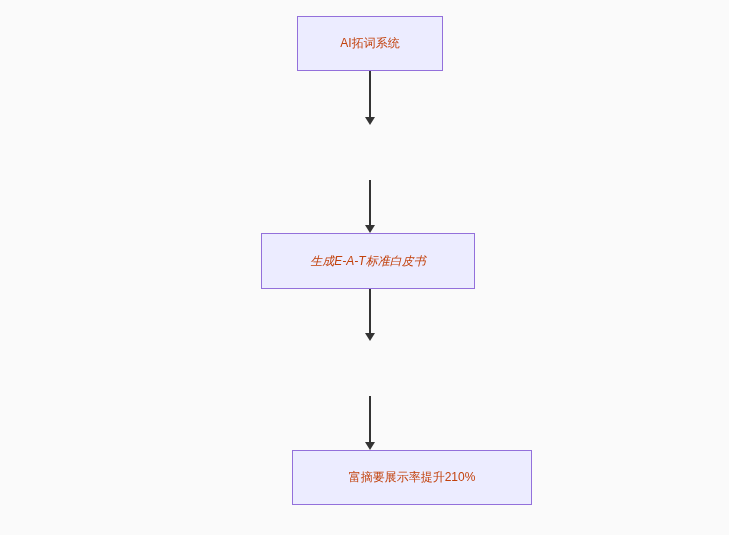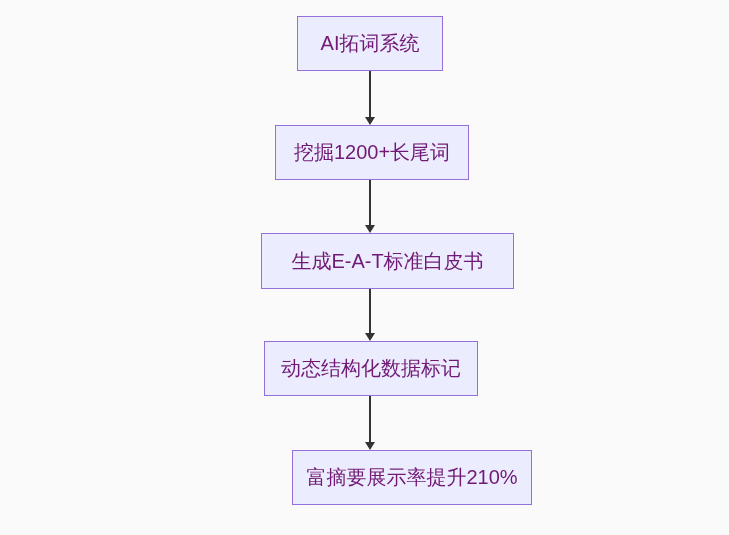--- a/index.html
+++ b/index.html
@@ -17,31 +17,31 @@
     position: relative;
     width: 729px;
     height: 535px;
     background: #fafafa;
   }
   .node {
     position: absolute;
     box-sizing: border-box;
     background: #ececff;
     border: 1px solid #9370db;
-    color: #701a75;
-    font-size: 20px;
+    color: #c2410c;
+    font-size: 12px;
     display: flex;
     align-items: center;
     justify-content: center;
     text-align: center;
     white-space: nowrap;
   }
   .n1 { left: 297px; top: 16px;  width: 146px; height: 55px; }
   .n2 { left: 275px; top: 125px; width: 194px; height: 55px; }
-  .n3 { left: 261px; top: 233px; width: 253px; height: 56px; }
+  .n3 { left: 261px; top: 233px; width: 214px; height: 56px; font-style: italic; }
   .n4 { left: 264px; top: 341px; width: 214px; height: 55px; }
   .n5 { left: 252px; top: 450px; width: 240px; height: 55px; margin-left: 40px; }
 
   .arrow {
     position: absolute;
     left: 369px;
     width: 2px;
     background: #333333;
   }
   .arrow::after {
@@ -64,35 +64,29 @@
 <body>
 
 <div class="canvas">
 
   <div class="node n1">
     <span>AI拓词系统</span>
   </div>
 
   <div class="arrow a1"></div>
 
-  <div class="node n2">
-    <span>挖掘1200+长尾词</span>
-  </div>
 
   <div class="arrow a2"></div>
 
   <div class="node n3">
     <span>生成E-A-T标准白皮书</span>
   </div>
 
   <div class="arrow a3"></div>
 
-  <div class="node n4">
-    <span>动态结构化数据标记</span>
-  </div>
 
   <div class="arrow a4"></div>
 
   <div class="node n5">
     <span>富摘要展示率提升210%</span>
   </div>
 
 </div>
 
 </body></html>

